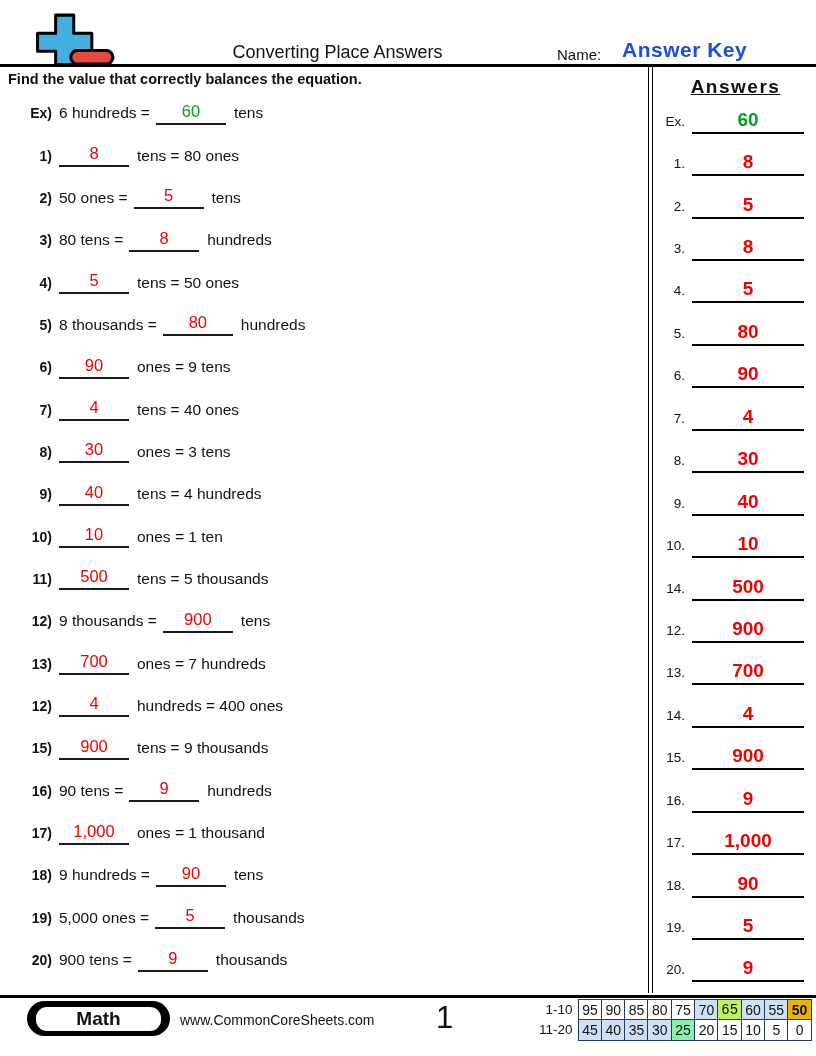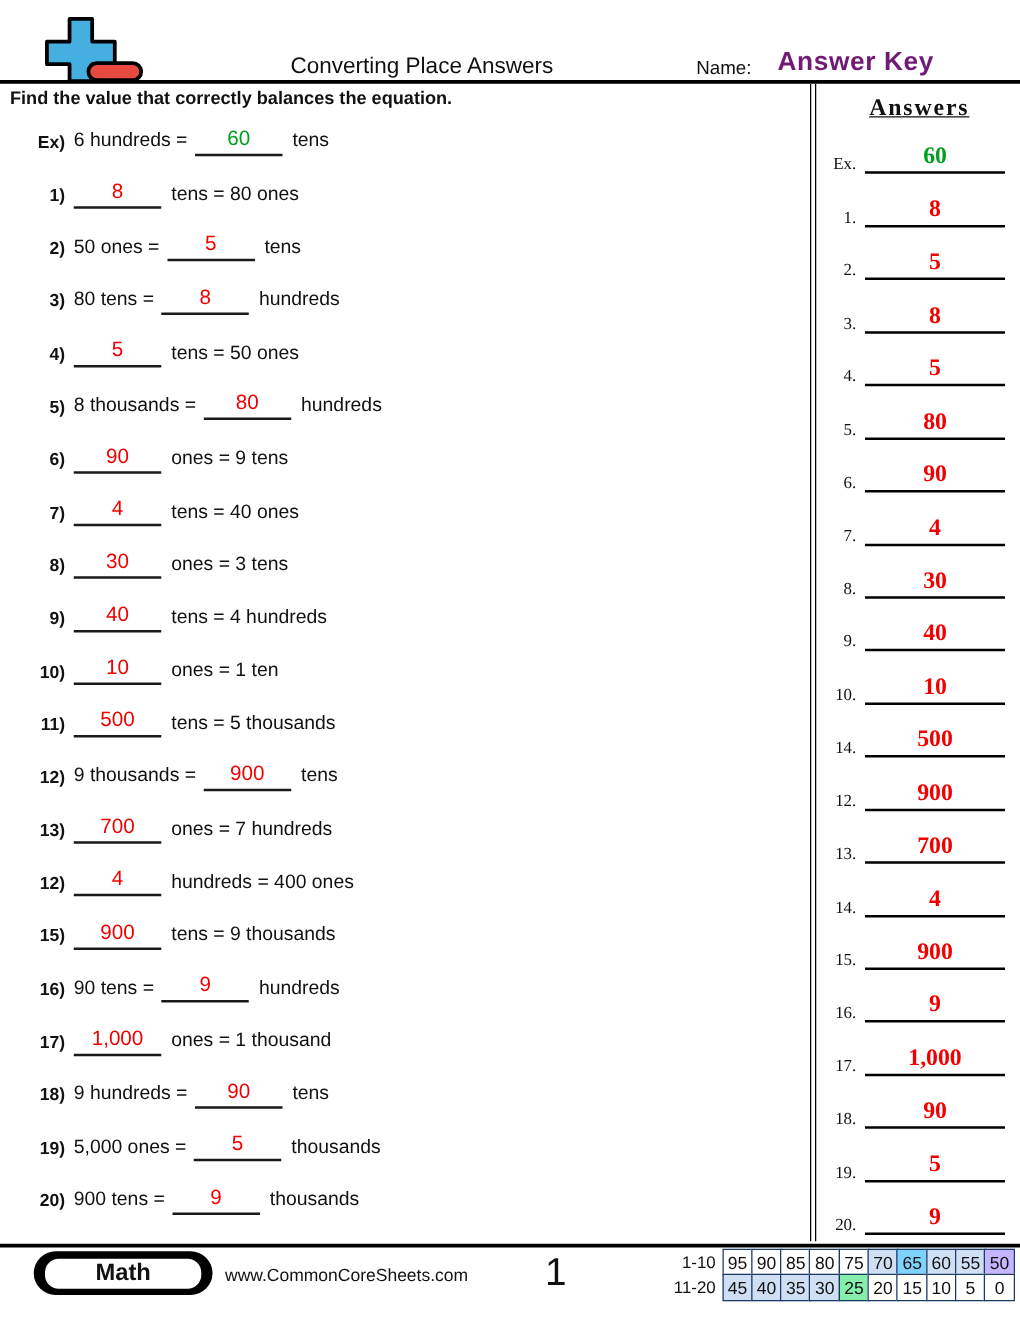--- a/index.html
+++ b/index.html
@@ -22,25 +22,25 @@
 
   
   .problems{position:absolute;top:92px;left:0;width:645px;}
   .prob-row{height:42.35px;display:flex;align-items:center;}
   .prob-num{width:52px;flex:none;text-align:right;font-weight:bold;font-size:14px;margin-right:7px;}
   .prob-text{font-size:15.5px;margin-right:6px;white-space:nowrap;}
   .blank{display:inline-block;min-width:50px;padding:0 10px 2px;margin-right:8px;
          border-bottom:2px solid #1a1a1a;text-align:center;font-size:16.5px;white-space:nowrap;}
 
   
-  .answers-panel{position:absolute;left:655px;top:67px;width:161px;height:926px;font-family:Liberation Serif, serif;}
+  .answers-panel{position:absolute;left:655px;top:67px;width:161px;height:926px;}
   .answers-title{margin-top:9px;text-align:center;font-size:19px;font-weight:bold;
                  text-decoration:underline;letter-spacing:1.5px;}
   .answers-list{position:absolute;top:36px;left:0;right:0;}
-  .ans-row{height:42.45px;display:flex;align-items:flex-end;padding-bottom:6px;box-sizing:border-box;}
+  .ans-row{height:42.45px;display:flex;align-items:center;padding-bottom:6px;box-sizing:border-box;}
   .ans-num{width:30px;flex:none;text-align:right;font-size:13.5px;}
   .ans-line{flex:1;margin:0 12px 0 7px;border-bottom:2px solid #000;text-align:center;
             font-weight:bold;font-size:19px;padding-bottom:1px;}
 
   
   .footer{position:absolute;left:0;bottom:0;width:100%;height:61px;
           border-top:3px solid #000;box-sizing:border-box;}
   .math-badge{position:absolute;left:27px;top:3px;width:143px;height:35px;background:#000;
               border-radius:17.5px;display:flex;align-items:center;justify-content:center;}
   .math-pill{width:125px;height:24px;background:#fff;border:2.5px solid #000;border-radius:13px;
@@ -61,21 +61,21 @@
 
 <div class="page">
 
   <div class="header">
     <svg class="logo" width="98" height="62" viewBox="0 0 130 72">
       <path d="M38 3 H62 V27 H86 V51 H62 V69 H38 V51 H14 V27 H38 Z" fill="#45afdf" stroke="#000" stroke-width="4" stroke-linejoin="round"></path>
       <rect x="58" y="50" width="56" height="18" rx="9" fill="#e8493f" stroke="#000" stroke-width="4"></rect>
     </svg>
     <div class="title">Converting Place Answers</div>
     <span class="name-label">Name:</span>
-    <span class="name-value" style="color: #701a75;">Answer Key</span>
+    <span class="name-value" style="color: #1d4ed8;">Answer Key</span>
   </div>
 
   <div class="instruction">Find the value that correctly balances the equation.</div>
 
   <div class="divider"></div>
 
   <div class="problems">
       <div class="prob-row">
         <span class="prob-num">Ex)</span>
         <span class="prob-text">6 hundreds =</span>
@@ -290,24 +290,24 @@
     <div class="page-num">1</div>
     <div class="score-grid">
         <div class="score-row">
           <div class="score-label">1-10</div>
           <div class="score-cell" style="border-color: rgb(27, 58, 102); text-align: right;">95</div>
           <div class="score-cell" style="border-color: rgb(27, 58, 102);">90</div>
           <div class="score-cell" style="border-color: rgb(27, 58, 102);">85</div>
           <div class="score-cell" style="border-color: rgb(27, 58, 102);">80</div>
           <div class="score-cell" style="border-color: rgb(27, 58, 102);">75</div>
           <div class="score-cell" style="border-color: rgb(27, 58, 102); background: rgb(207, 224, 245);">70</div>
-          <div class="score-cell" style="border-color: rgb(27, 58, 102); background: #7dd3fc;">65</div>
+          <div class="score-cell" style="border-color: rgb(27, 58, 102); background: #bef264; font-family: Liberation Mono, monospace;">65</div>
           <div class="score-cell" style="border-color: rgb(27, 58, 102); background: rgb(207, 224, 245);">60</div>
           <div class="score-cell" style="border-color: rgb(27, 58, 102); background: rgb(207, 224, 245);">55</div>
-          <div class="score-cell" style="border-color: rgb(27, 58, 102); background: #c4b5fd;">50</div>
+          <div class="score-cell" style="border-color: rgb(27, 58, 102); background: #eab308; font-weight: bold;">50</div>
         </div>
         <div class="score-row">
           <div class="score-label">11-20</div>
           <div class="score-cell" style="border-color: rgb(27, 58, 102); background: rgb(207, 224, 245);">45</div>
           <div class="score-cell" style="border-color: rgb(27, 58, 102); background: rgb(207, 224, 245);">40</div>
           <div class="score-cell" style="border-color: rgb(27, 58, 102); background: rgb(207, 224, 245);">35</div>
           <div class="score-cell" style="border-color: rgb(27, 58, 102); background: rgb(207, 224, 245);">30</div>
           <div class="score-cell" style="border-color: rgb(27, 58, 102); background: #86efac;">25</div>
           <div class="score-cell" style="border-color: rgb(27, 58, 102);">20</div>
           <div class="score-cell" style="border-color: rgb(27, 58, 102);">15</div>

